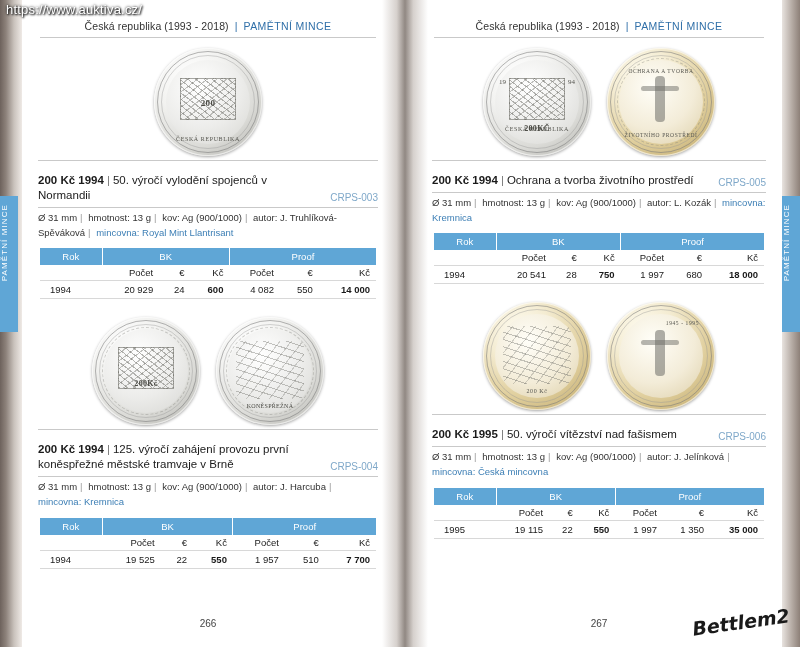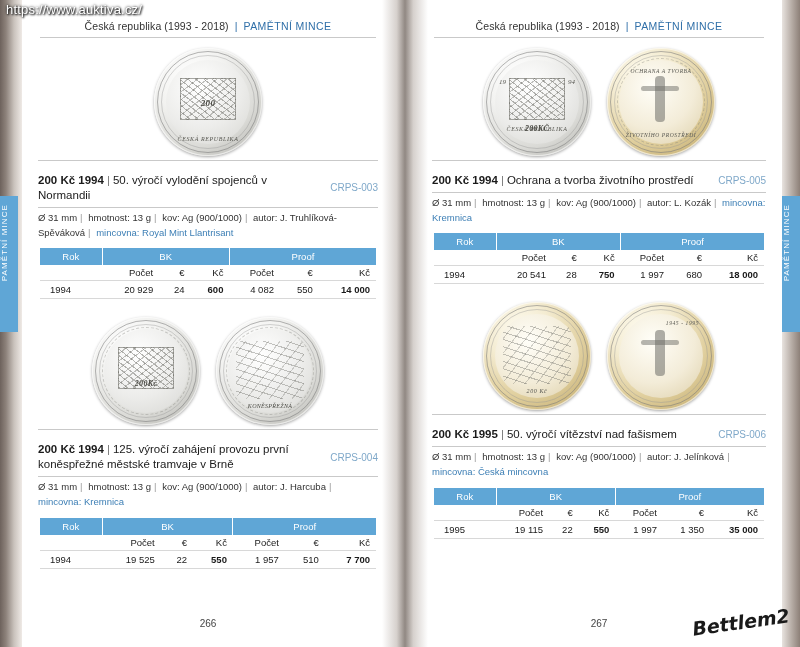--- a/index.html
+++ b/index.html
@@ -99,21 +99,20 @@
   .side-tab-left  { left: 0px;   top: 196px; height: 136px; }
   .side-tab-right { right: 0px;  top: 196px; height: 136px; }
 
   
   .entry { padding: 0 16px; }
   .coins {
     display: flex;
     justify-content: center;
     gap: 16px;
     margin-top: 10px;
-    font-style: italic;
   }
   .coin {
     width: 108px; height: 108px;
     border-radius: 50%;
     position: relative;
     overflow: hidden;
     background:
       radial-gradient(circle at 34% 28%, #ffffff 0%, #f2f2f0 34%, #dadad6 66%, #b9b9b4 88%, #9d9d98 100%);
     box-shadow: 0 1px 3px rgba(0,0,0,0.35), inset 0 0 0 1px rgba(255,255,255,0.6);
   }
@@ -186,21 +185,21 @@
   .coin .yl, .coin .yr {
     position: absolute; top: 30px; font-size: 7px; color: #55554f;
     font-family: "Liberation Serif", serif;
   }
   .coin .yl { left: 16px; }
   .coin .yr { right: 16px; }
 
   .coin-caption {
     margin-top: 12px;
     display: flex;
-    align-items: center;
+    align-items: flex-end;
     gap: 20px;
     border-top: none;
   }
   .title-line {
     font-size: 11.5px;
     color: #1a1a1a;
     line-height: 1.3;
     flex: 1;
   }
   .title-line .denom { font-weight: bold; }

